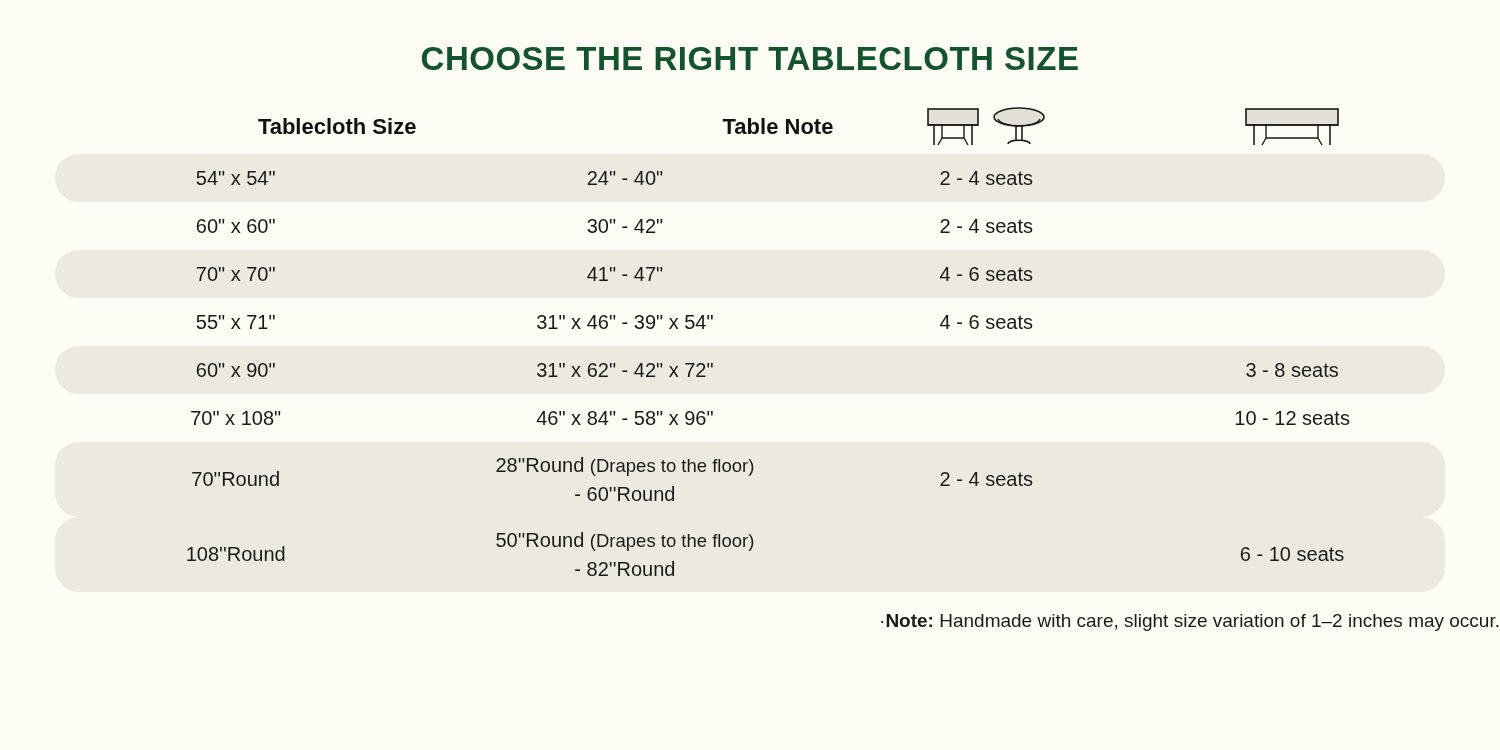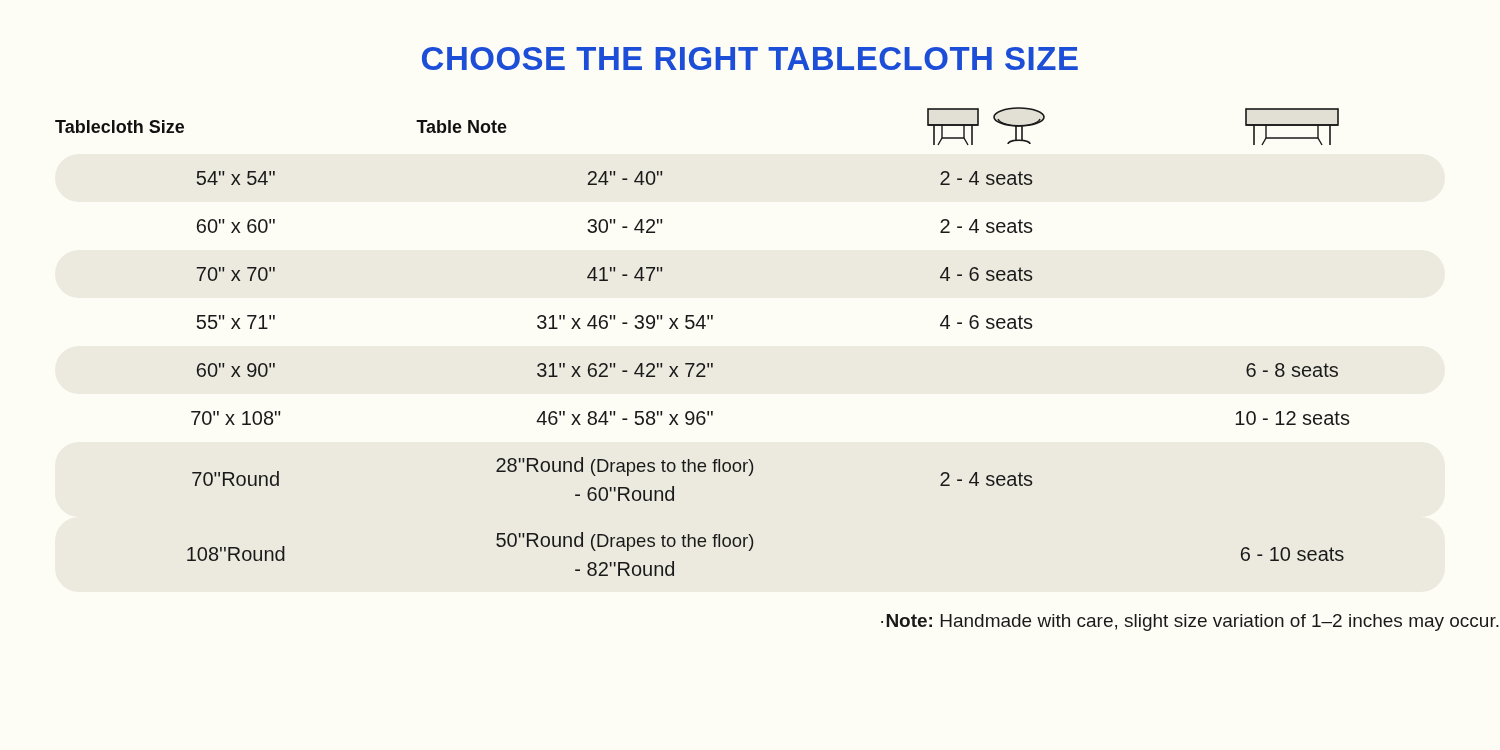--- a/index.html
+++ b/index.html
@@ -19,21 +19,21 @@
     width: 1500px;
     height: 750px;
     box-sizing: border-box;
   }
   .title {
     text-align: center;
     font-size: 33px;
     font-weight: bold;
     letter-spacing: 0.5px;
     padding-top: 40px;
-    color: #1d4ed8;
+    color: #14532d;
   }
   .table-wrap {
     margin-top: 22px;
     padding: 0 55px;
     box-sizing: border-box;
   }
   table.size-chart {
     width: 100%;
     border-collapse: collapse;
     table-layout: fixed;
@@ -44,24 +44,24 @@
     padding: 0;
   }
   .col-cloth { width: 26%; }
   .col-table { width: 30%; }
   .col-seat-a { width: 22%; }
   .col-seat-b { width: 22%; }
 
   thead th {
     height: 54px;
     vertical-align: middle;
-    font-size: 18px;
+    font-size: 22px;
     font-weight: bold;
     color: #111;
-    text-align: left;
+    text-align: right;
   }
   thead th.icons {
     font-weight: normal;
   }
   .icon-pair {
     display: flex;
     align-items: flex-end;
     justify-content: center;
     gap: 4px;
   }
@@ -201,21 +201,21 @@
           <td>4 - 6 seats</td>
           <td></td>
         </tr>
 
         <tr class="shaded">
           <td>60" x 90"</td>
           <td>
             <span class="tbl-size-two-line">31" x 62" - 42" x 72"</span>
           </td>
           <td></td>
-          <td>6 - 8 seats</td>
+          <td>3 - 8 seats</td>
         </tr>
 
         <tr>
           <td>70" x 108"</td>
           <td>
             <span class="tbl-size-two-line">46" x 84" - 58" x 96"</span>
           </td>
           <td></td>
           <td>10 - 12 seats</td>
         </tr>

